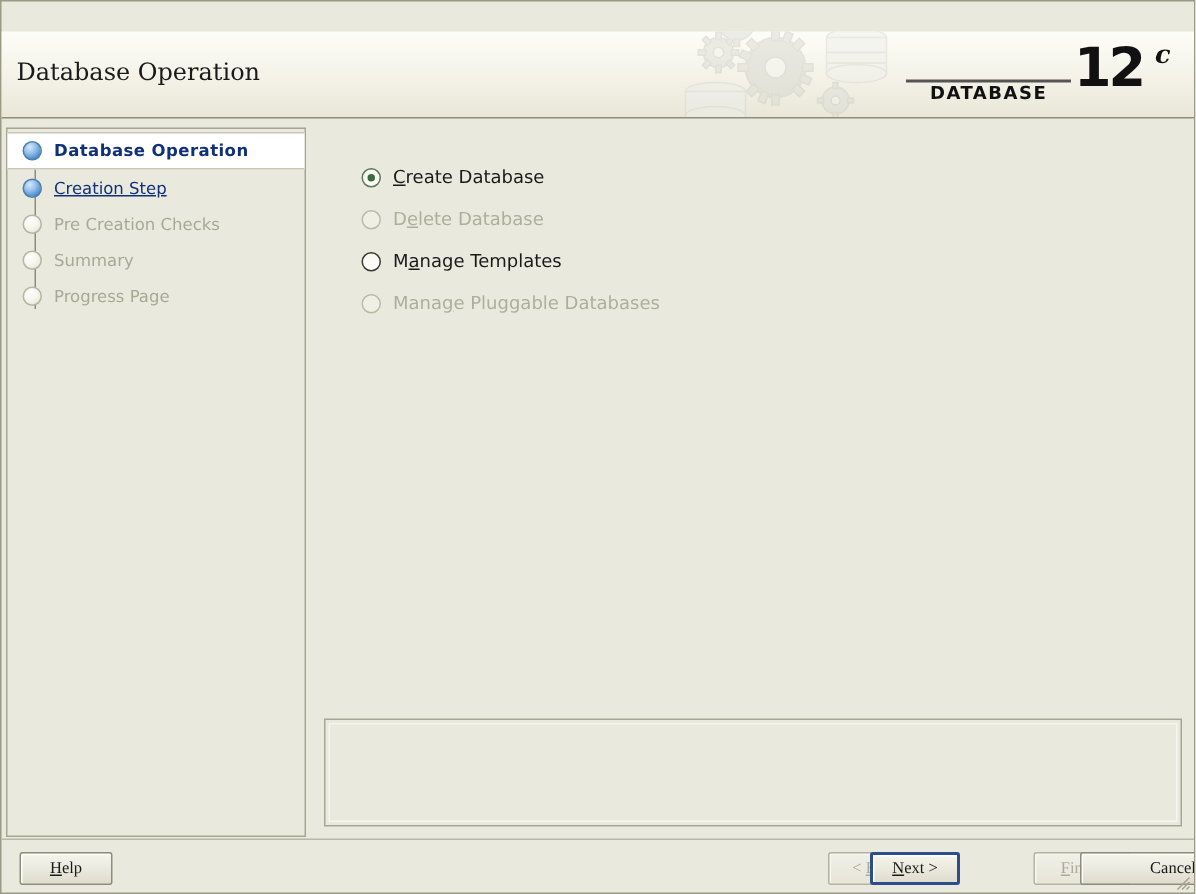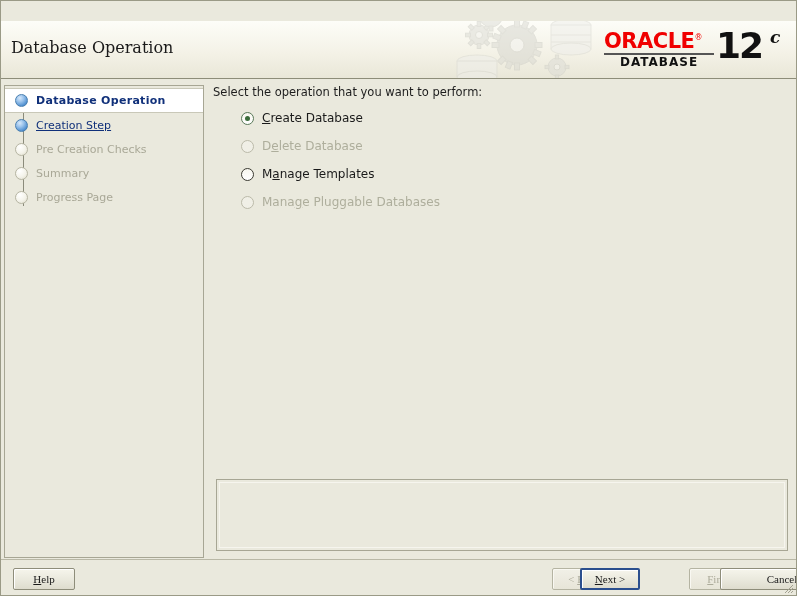--- a/index.html
+++ b/index.html
@@ -417,21 +417,20 @@
         <ellipse cx="132" cy="32" rx="20" ry="6"></ellipse>
         <line x1="112" y1="18" x2="152" y2="18"></line>
         <line x1="112" y1="25" x2="152" y2="25"></line>
         <ellipse cx="38" cy="44" rx="20" ry="6"></ellipse>
         <rect x="18" y="44" width="40" height="16"></rect>
         <ellipse cx="38" cy="60" rx="20" ry="6"></ellipse>
       </g>
     </svg>
 
     <div class="oracle-logo">
-      <div class="oracle-word"><span>ORACLE</span><span class="oracle-reg">®</span></div>
       <div class="oracle-rule"></div>
       <div class="oracle-db">DATABASE</div>
       <div class="oracle-ver">12</div>
       <div class="oracle-c">c</div>
     </div>
   </div>
 
   <div class="sidebar">
     <div class="nav">
       <div class="nav-line"></div>
@@ -457,21 +456,20 @@
       </div>
 
       <div class="nav-item">
         <div class="bullet todo"></div>
         <span class="nav-label disabled">Progress Page</span>
       </div>
     </div>
   </div>
 
   <div class="main">
-    <div class="prompt">Select the operation that you want to perform:</div>
 
     <div class="radio-group">
 
       <div class="radio-row">
         <span class="radio on"></span>
         <span class="radio-label"><span class="mn">C</span><span>reate Database</span></span>
       </div>
 
 
       <div class="radio-row">

